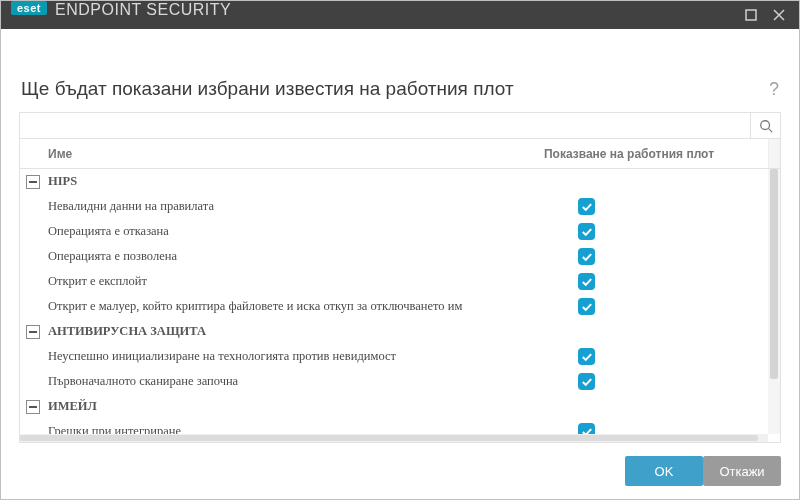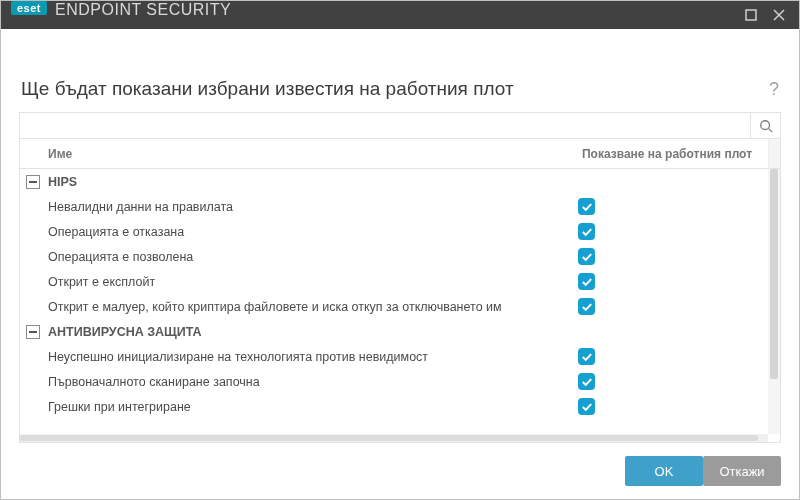--- a/index.html
+++ b/index.html
@@ -16,27 +16,27 @@
   .heading-row { display: flex; align-items: center; padding: 14px 20px 12px 20px; margin-top: 35px; }
   .heading-row h1 { font-size: 19px; font-weight: 400; color: #3c3c3c; }
   .help-btn { margin-left: auto; color: #a0a0a0; font-size: 18px; cursor: pointer; }
   
   .content { margin: 0 18px; border: 1px solid #e2e2e2; height: 346px; display: flex; flex-direction: column; }
   .search-row { height: 26px; border-bottom: 1px solid #e2e2e2; display: flex; align-items: stretch; }
   .search-input { flex: 1; border: none; outline: none; font-size: 12px; padding: 0 6px; }
   .search-icon-cell { width: 30px; border-left: 1px solid #e2e2e2; display: flex; align-items: center; justify-content: center; color: #7a7a7a; }
   .search-icon-cell svg { width: 14px; height: 14px; stroke: #7a7a7a; stroke-width: 1.5; fill: none; }
   
-  .col-header { height: 30px; border-bottom: 1px solid #e2e2e2; display: flex; align-items: center; font-size: 12px; color: #777; font-weight: 600; }
+  .col-header { height: 30px; border-bottom: 1px solid #e2e2e2; display: flex; align-items: center; font-size: 12px; color: #777; font-weight: 600; gap: 38px; }
   .col-header .name-col { padding-left: 28px; flex: 1; }
   .col-header .show-col { width: 202px; text-align: center; }
   .col-header .scroll-stub { width: 12px; border-left: 1px solid #eee; background: #f5f5f5; align-self: stretch; }
   
   .tbody { flex: 1; overflow: hidden; position: relative; }
-  .rows { position: absolute; inset: 0 12px 8px 0; }
+  .rows { position: absolute; inset: 0 12px 8px 0; font-family: Liberation Serif, serif; }
   .row { height: 25px; display: flex; align-items: center; font-size: 12.5px; color: #4b4b4b; }
   .row.group { font-weight: 700; color: #585858; }
   .expander { width: 14px; height: 14px; margin: 0 8px 0 6px; border: 1px solid #8a8a8a; background: #fff; display: flex; align-items: center; justify-content: center; cursor: pointer; }
   .expander span { width: 8px; height: 2px; background: #555; display: block; }
   .row .label { flex: 1; padding-right: 8px; white-space: nowrap; overflow: hidden; text-overflow: ellipsis; }
   .row.item .label { padding-left: 28px; }
   .row .cb-col { width: 190px; display: flex; align-items: center; }
   .checkbox { width: 17px; height: 17px; border-radius: 4px; background: #169fd1; display: flex; align-items: center; justify-content: center; cursor: pointer; }
   .checkbox svg { width: 12px; height: 10px; stroke: #fff; stroke-width: 2.4; fill: none; }
   
@@ -171,20 +171,26 @@
           <div class="row item">
             <div class="label">Първоначалното сканиране започна</div>
             <div class="cb-col">
               <div class="checkbox">
                 <svg viewBox="0 0 14 12">
                   <path d="M2 6 L5.5 9.5 L12 2.5"></path>
                 </svg>
               </div>
             </div>
           </div>
+          <div class="row group">
+            <div class="expander">
+              <span></span>
+            </div>
+            <div class="label">ИМЕЙЛ</div>
+          </div>
           <div class="row item">
             <div class="label">Грешки при интегриране</div>
             <div class="cb-col">
               <div class="checkbox">
                 <svg viewBox="0 0 14 12">
                   <path d="M2 6 L5.5 9.5 L12 2.5"></path>
                 </svg>
               </div>
             </div>
           </div>

